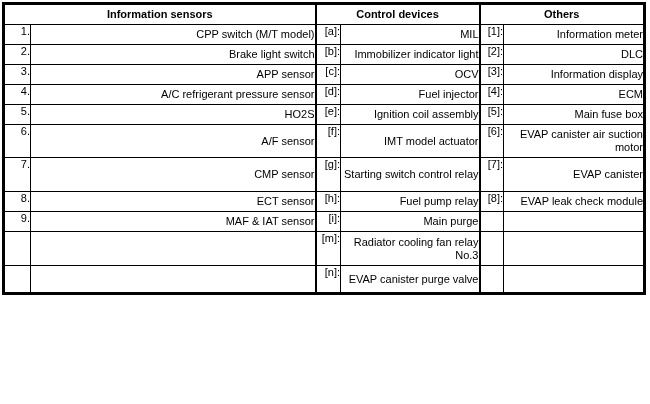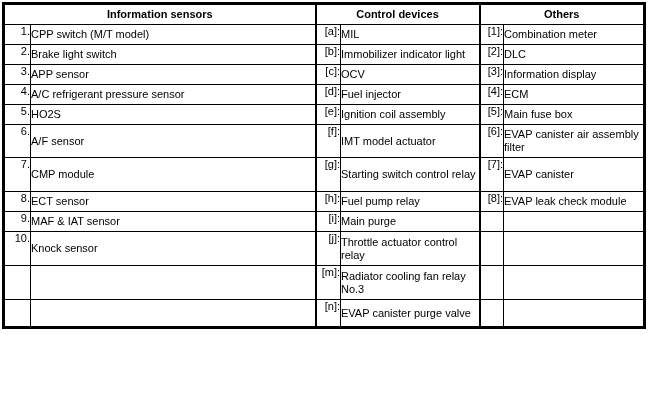--- a/index.html
+++ b/index.html
@@ -41,21 +41,21 @@
   td.id-cell {
     vertical-align: top;
     padding-top: 3px;
   }
   td.num-cell  { text-align: right; padding-right: 7px; }
   td.key-cell  { text-align: right; padding-right: 3px; }
 
   
   td.name-cell {
     vertical-align: middle;
-    text-align: left;
+    text-align: right;
     padding-left: 6px;
     padding-right: 5px;
   }
 </style>
 </head>
 <body>
 
 <table id="component-table">
   <colgroup>
     <col style="width:27px">
@@ -72,21 +72,21 @@
       <th colspan="2">Others</th>
     </tr>
   </thead>
   <tbody id="table-body">
       <tr style="height: 20px;">
         <td class="id-cell num-cell">1.</td>
         <td class="name-cell gsep">CPP switch (M/T model)</td>
         <td class="id-cell key-cell">[a]:</td>
         <td class="name-cell gsep">MIL</td>
         <td class="id-cell key-cell">[1]:</td>
-        <td class="name-cell">Combination meter</td>
+        <td class="name-cell">Information meter</td>
       </tr>
       <tr style="height: 20px;">
         <td class="id-cell num-cell">2.</td>
         <td class="name-cell gsep">Brake light switch</td>
         <td class="id-cell key-cell">[b]:</td>
         <td class="name-cell gsep">Immobilizer indicator light</td>
         <td class="id-cell key-cell">[2]:</td>
         <td class="name-cell">DLC</td>
       </tr>
       <tr style="height: 20px;">
@@ -112,51 +112,43 @@
         <td class="name-cell gsep">Ignition coil assembly</td>
         <td class="id-cell key-cell">[5]:</td>
         <td class="name-cell">Main fuse box</td>
       </tr>
       <tr style="height: 33px;">
         <td class="id-cell num-cell">6.</td>
         <td class="name-cell gsep">A/F sensor</td>
         <td class="id-cell key-cell">[f]:</td>
         <td class="name-cell gsep">IMT model actuator</td>
         <td class="id-cell key-cell">[6]:</td>
-        <td class="name-cell">EVAP canister air assembly filter</td>
+        <td class="name-cell">EVAP canister air suction motor</td>
       </tr>
       <tr style="height: 34px;">
         <td class="id-cell num-cell">7.</td>
-        <td class="name-cell gsep">CMP module</td>
+        <td class="name-cell gsep">CMP sensor</td>
         <td class="id-cell key-cell">[g]:</td>
         <td class="name-cell gsep">Starting switch control relay</td>
         <td class="id-cell key-cell">[7]:</td>
         <td class="name-cell">EVAP canister</td>
       </tr>
       <tr style="height: 20px;">
         <td class="id-cell num-cell">8.</td>
         <td class="name-cell gsep">ECT sensor</td>
         <td class="id-cell key-cell">[h]:</td>
         <td class="name-cell gsep">Fuel pump relay</td>
         <td class="id-cell key-cell">[8]:</td>
         <td class="name-cell">EVAP leak check module</td>
       </tr>
       <tr style="height: 20px;">
         <td class="id-cell num-cell">9.</td>
         <td class="name-cell gsep">MAF &amp; IAT sensor</td>
         <td class="id-cell key-cell">[i]:</td>
         <td class="name-cell gsep">Main purge</td>
-        <td class="id-cell key-cell"></td>
-        <td class="name-cell"></td>
-      </tr>
-      <tr style="height: 34px;">
-        <td class="id-cell num-cell">10.</td>
-        <td class="name-cell gsep">Knock sensor</td>
-        <td class="id-cell key-cell">[j]:</td>
-        <td class="name-cell gsep">Throttle actuator control relay</td>
         <td class="id-cell key-cell"></td>
         <td class="name-cell"></td>
       </tr>
       <tr style="height: 34px;">
         <td class="id-cell num-cell"></td>
         <td class="name-cell gsep"></td>
         <td class="id-cell key-cell">[m]:</td>
         <td class="name-cell gsep">Radiator cooling fan relay No.3</td>
         <td class="id-cell key-cell"></td>
         <td class="name-cell"></td>

